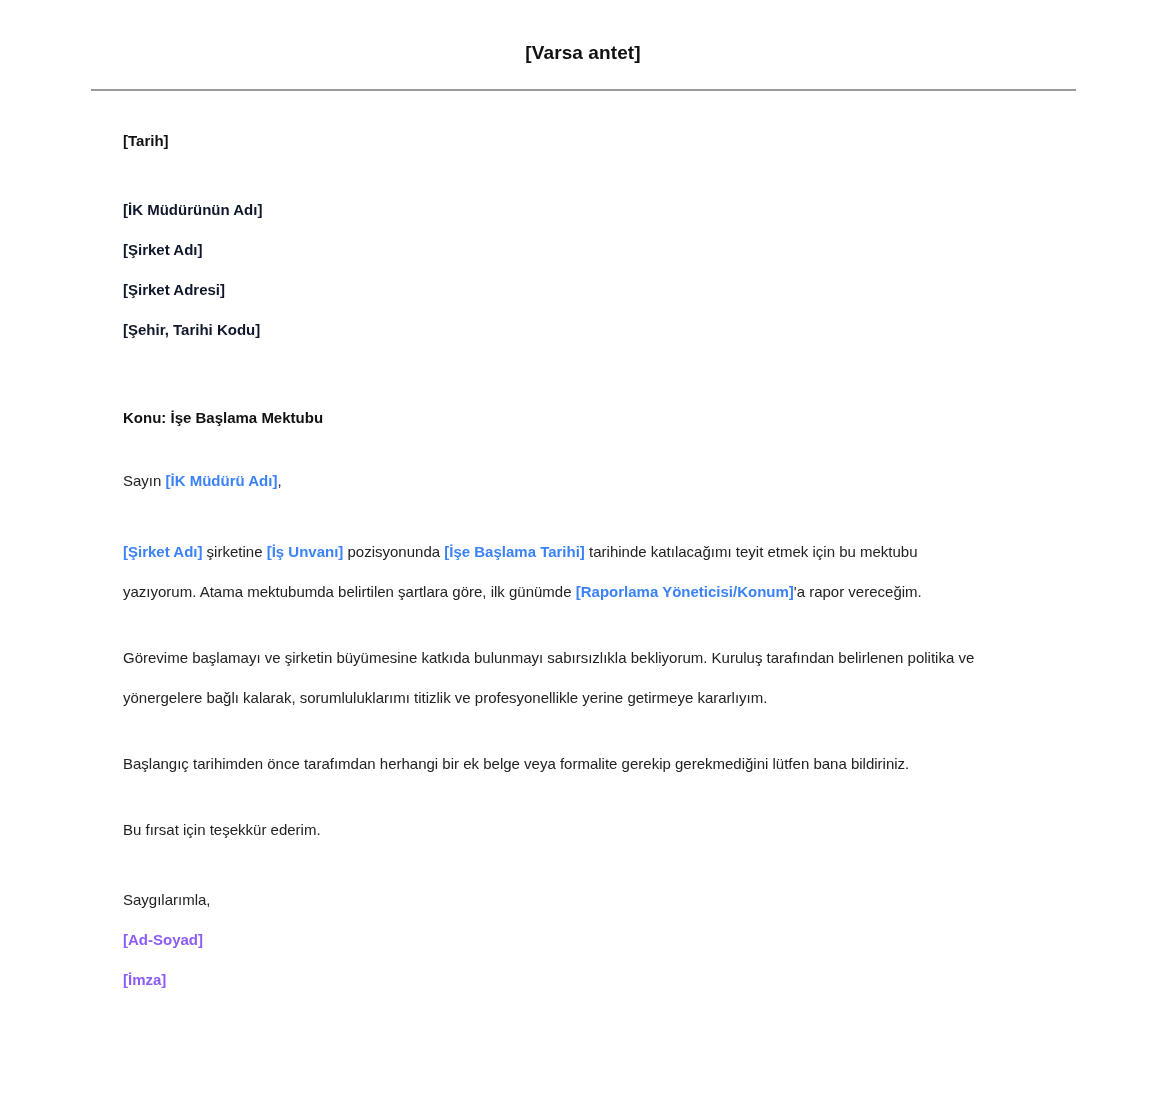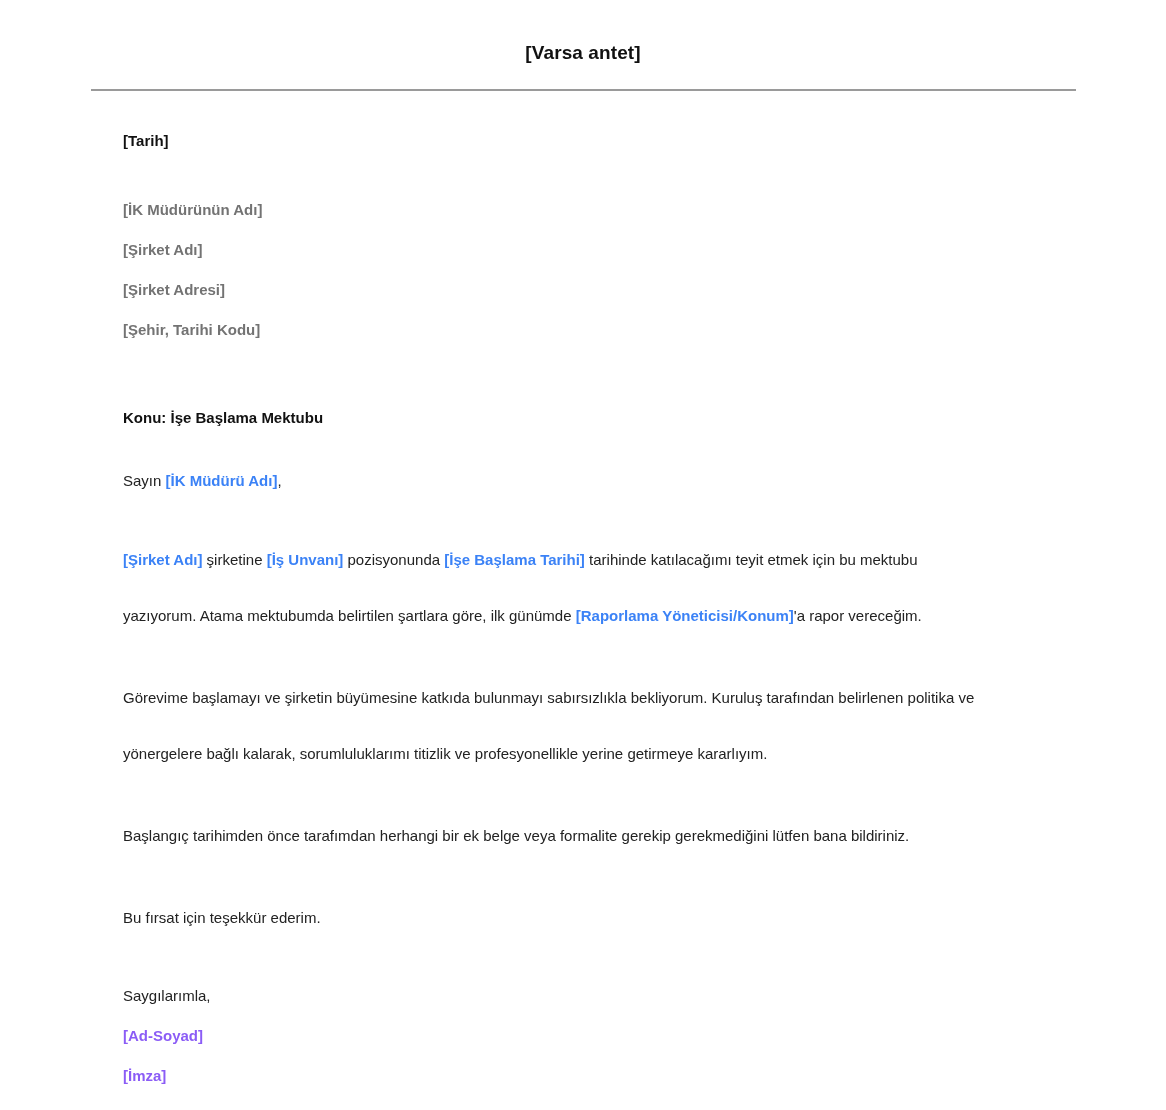--- a/index.html
+++ b/index.html
@@ -49,33 +49,33 @@
   .date-line {
     font-weight: bold;
     color: #111111;
     margin-top: 30px;
   }
   .addr {
     margin-top: 29px;
   }
   .addr .addr-line {
     font-weight: bold;
-    color: #737373;
+    color: #0f172a;
   }
   .subject {
     margin-top: 48px;
     font-weight: bold;
     color: #111111;
   }
   .salutation {
     margin-top: 23px;
   }
   .para {
     margin-top: 26px;
-    line-height: 56px;
+    line-height: 40px;
     max-width: 858px;
   }
   .para-1 { margin-top: 31px; }
   b, .b {
     font-weight: bold;
     color: #3b82f6;
   }
   .closing {
     margin-top: 30px;
   }

